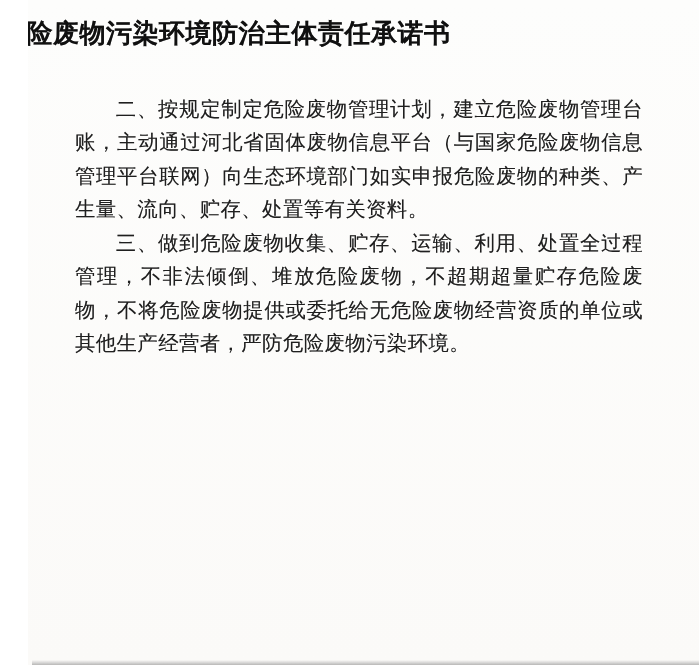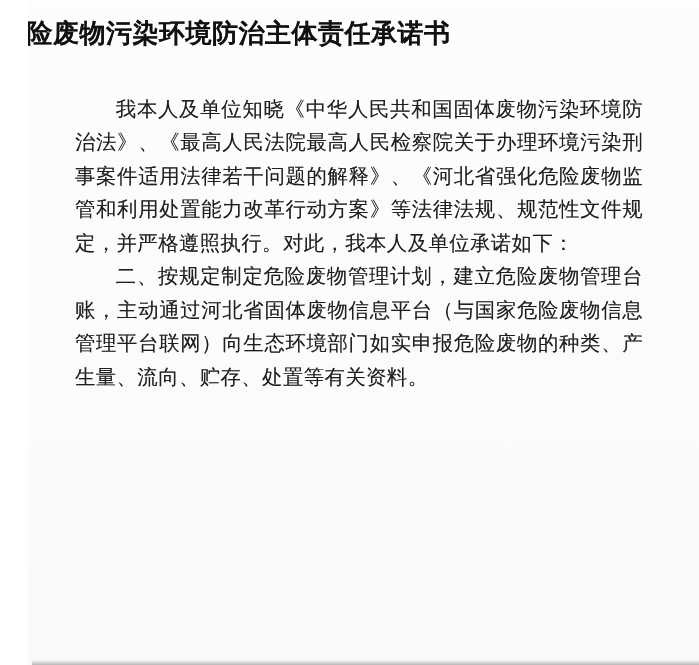--- a/index.html
+++ b/index.html
@@ -62,18 +62,18 @@
   </style>
 </head>
 <body>
 
 <div class="page">
   <div class="left-strip"></div>
 
   <h1 class="doc-title">危险废物污染环境防治主体责任承诺书</h1>
 
   <div class="doc-body">
-    <p class="doc-para">我本人及单位知晓《中华人民共和国固体废物污染环境防治法》、《最高人民法院最高人民检察院关于办理环境污染刑事案件适用法律若干问题的解释》、《河北省强化危险废物监管和利用处置能力改革行动方案》等法律法规、规范性文件规定，并严格遵照执行。对此，我本人及单位承诺如下：</p>
     <p class="doc-para">二、按规定制定危险废物管理计划，建立危险废物管理台账，主动通过河北省固体废物信息平台（与国家危险废物信息管理平台联网）向生态环境部门如实申报危险废物的种类、产生量、流向、贮存、处置等有关资料。</p>
+    <p class="doc-para">三、做到危险废物收集、贮存、运输、利用、处置全过程管理，不非法倾倒、堆放危险废物，不超期超量贮存危险废物，不将危险废物提供或委托给无危险废物经营资质的单位或其他生产经营者，严防危险废物污染环境。</p>
   </div>
 
   <div class="scan-edge"></div>
 </div>
 
 </body></html>

